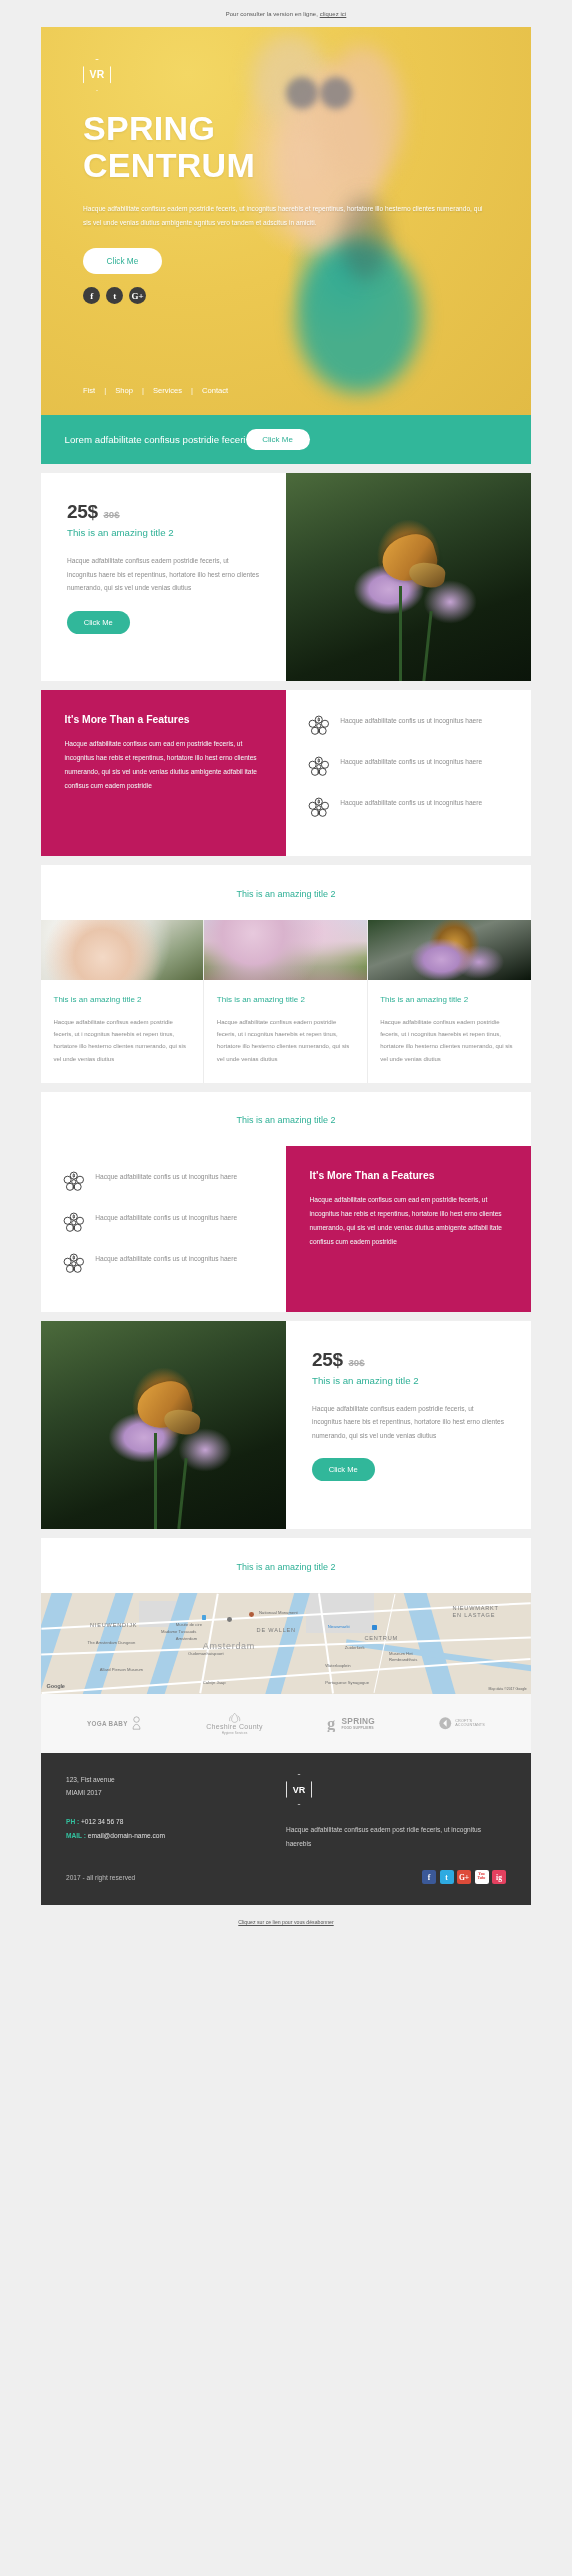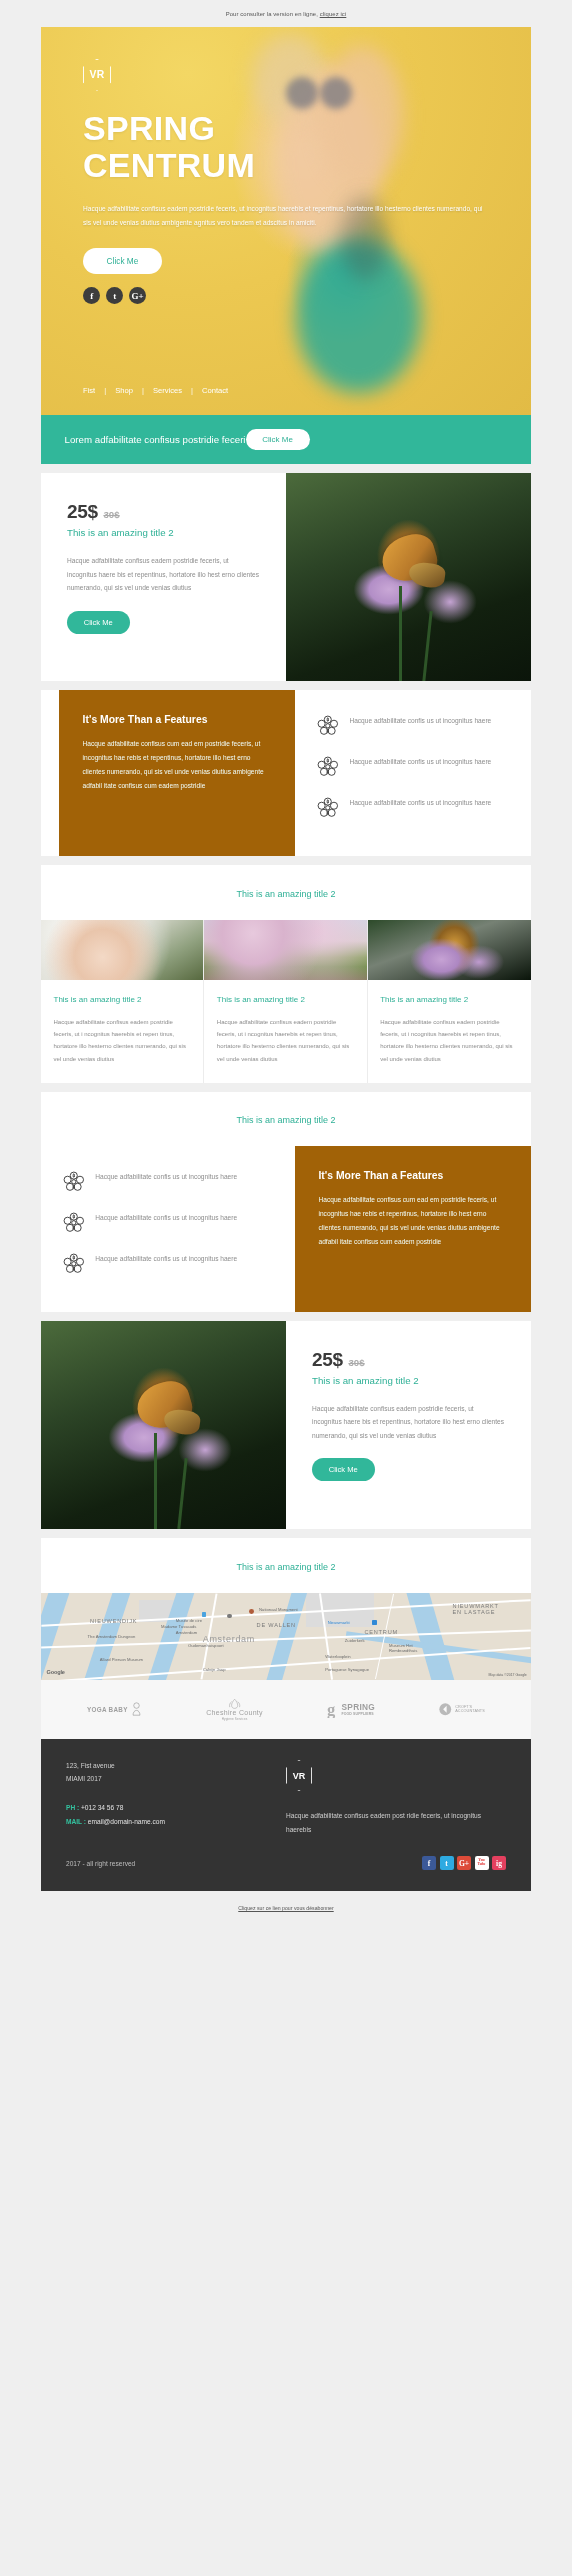--- a/index.html
+++ b/index.html
@@ -120,42 +120,42 @@
   .photo-butterfly2{ position:absolute; inset:0;
     background:
       radial-gradient(ellipse 42px 29px at 45% 66%, #c6a2d4 0%, #ad87c2 42%, rgba(20,40,20,0) 74%),
       radial-gradient(ellipse 35px 23.6px at 68% 70%, #bf9bcf 0%, rgba(20,40,20,0) 72%),
       radial-gradient(ellipse 33px 36px at 53% 42%, #d59d3d 0%, #8d6120 50%, rgba(15,35,15,0) 78%),
       linear-gradient(160deg,#2d4a2a 0%, #16291396 40%, #0a140a 100%);
   }
 
   
   .feat-row { display:flex; background:#fff; }
-  .feat-teal { width:50%; background:#a16207; padding:23.6px 23.6px 26px 23.6px;margin-left:18px; }
+  .feat-teal { width:50%; background:#be185d; padding:23.6px 23.6px 26px 23.6px; }
   .feat-teal h3 { color:#fff; font-size:10.4px; font-weight:bold; margin-bottom:12.5px; }
   .feat-teal p { color:#f2fffb; font-size:6.6px; line-height:2.1; }
   .feat-list { width:50%; padding:23.6px 21px 19.4px 21px; background:#fff; }
   .fli { display:flex; align-items:flex-start; gap:9.7px; margin-bottom:15.3px; }
   .flower { flex:0 0 auto; }
   .fli .ft { font-size:6.6px; line-height:1.95; color:#8d8d8d; padding-top:1.4px; }
 
   
   .sec-title { background:#fff; text-align:center; color:#2fb096; font-size:9px; padding:23.6px 0 21px; }
 
   
   .cols { display:flex; background:#fff; }
   .col { width:33.3333%; background:#fff; border-right:0.7px solid #ececec; }
   .col:last-child { border-right:none; }
   .col .ph { height:60px; position:relative; overflow:hidden; }
   .col .cbody { padding:14px 12.5px 18px 12.5px; }
   .col h4 { color:#2fb096; font-size:8px; line-height:1.55; font-weight:normal; }
   .col p { color:#8d8d8d; font-size:6px; line-height:2.05; margin-top:9.7px; }
 
   
-  .map { height:87px; position:relative; overflow:hidden; background:#ece7dd; }
+  .map { height:101px; position:relative; overflow:hidden; background:#ece7dd; }
   .map .water { position:absolute; background:#a8cfe8; }
   .map .road { position:absolute; background:#ffffff; }
   .map .blockr { position:absolute; background:#e6dfd2; }
   .map .grayblk { position:absolute; background:#dcdcdc; }
   .mlabel { position:absolute; font-size:4.2px; color:#6b6b6b; font-family:"Liberation Sans", sans-serif; white-space:nowrap; }
   .mlabel.big { font-size:5.6px; color:#7a7a7a; letter-spacing:0.8px; }
   .mlabel.city { font-size:9px; color:#9a9a9a; letter-spacing:0.7px; }
   .mpin { position:absolute; width:4.9px; height:4.9px; border-radius:50%; }
   .gmark { position:absolute; left:5.6px; bottom:4.2px; font-size:5.6px; color:#666; font-weight:bold; letter-spacing:-0.2px; }
   .mfooter { position:absolute; right:4.2px; bottom:2.8px; font-size:3.5px; color:#666; }

